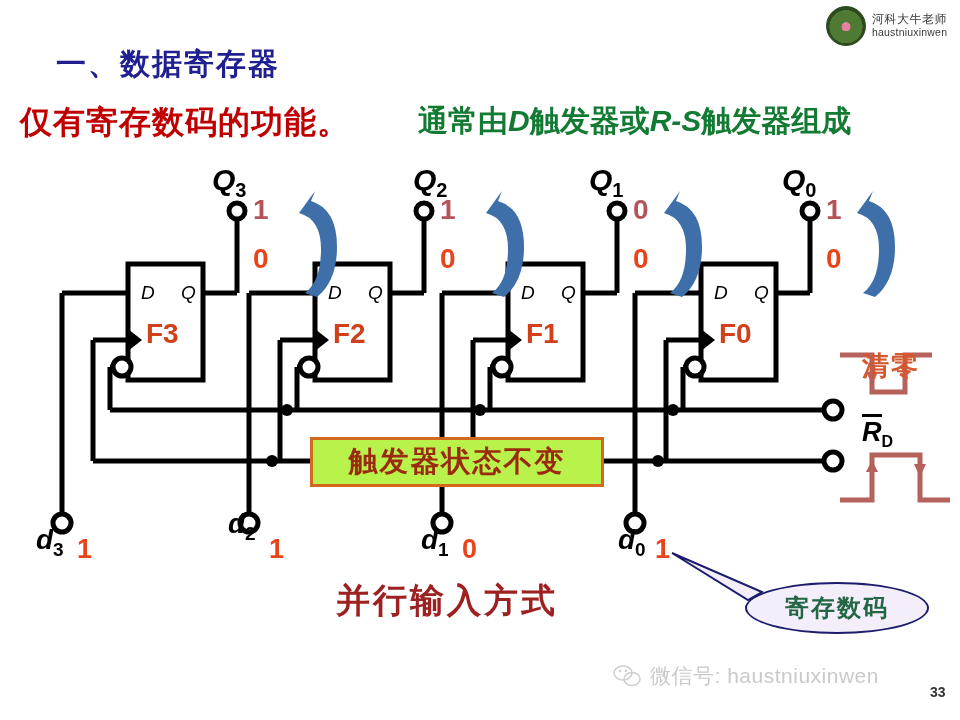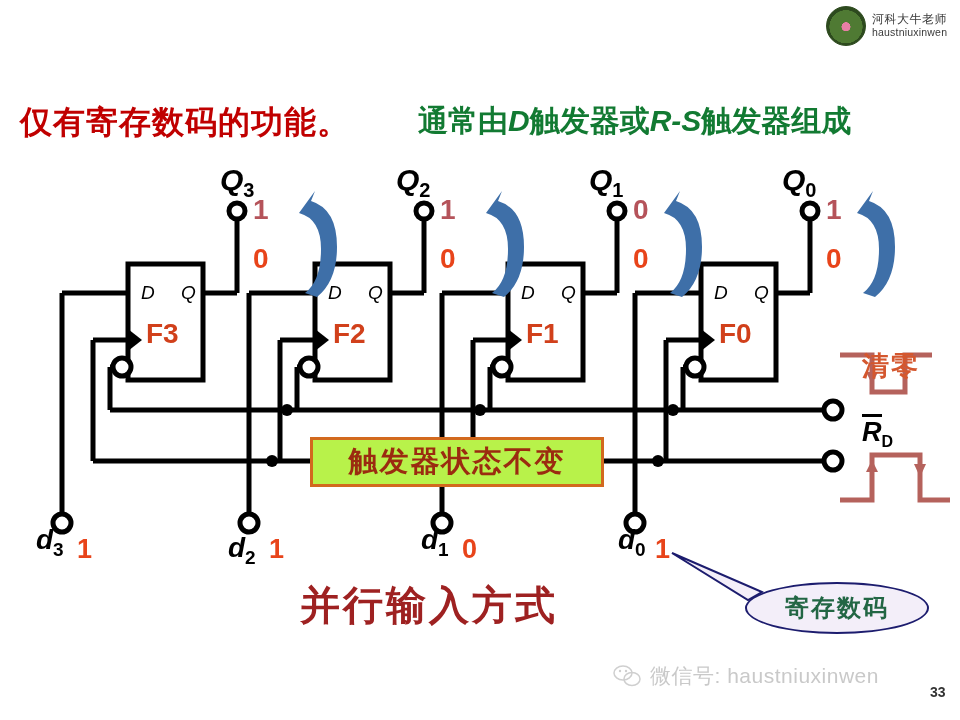--- a/index.html
+++ b/index.html
@@ -45,21 +45,21 @@
   #rd-label .ovl{border-top:3px solid #000;padding-top:1px;display:inline-block;line-height:1.05;}
   #rd-label sub{font-size:16px;font-style:normal;font-weight:bold;}
 
   
   #state-box{left:310px;top:437px;width:288px;height:44px;
       background:#b8f24a;border:3px solid #d2691e;
       display:flex;align-items:center;justify-content:center;font-family:Liberation Mono, monospace;}
   #state-box span{font-size:29px;font-weight:bold;color:#9b2b10;letter-spacing:2px;}
 
   
-  #parallel-label{left:300px;top:578px;font-size:40px;font-weight:bold;color:#9e2121;letter-spacing:3px;}
+  #parallel-label{left:336px;top:578px;font-size:34px;font-weight:bold;color:#9e2121;letter-spacing:3px;}
   #ellipse-callout{left:745px;top:582px;width:180px;height:48px;
       border:2px solid #1c1c6e;border-radius:50%;background:#f3eef9;
       display:flex;align-items:center;justify-content:center;}
   #ellipse-callout span{font-size:24px;font-weight:bold;color:#226644;letter-spacing:2px;}
 
   #footer{left:612px;top:662px;display:flex;align-items:center;gap:8px;color:#c9c9c9;}
   #footer-text{font-size:21px;letter-spacing:.5px;}
   #page-no{left:930px;top:684px;font-size:14px;font-weight:bold;color:#333;}
 </style>
 </head>
@@ -68,20 +68,21 @@
 <div id="stage">
 
   <div class="abs" id="logo-wrap">
     <div id="logo-badge"></div>
     <div id="logo-text">
       <div id="logo-cn">河科大牛老师</div>
       <div id="logo-en">haustniuxinwen</div>
     </div>
   </div>
 
+  <div class="abs" id="slide-title">一、数据寄存器</div>
   <div class="abs" id="subtitle-red">仅有寄存数码的功能。</div>
   <div class="abs" id="subtitle-green"><span>通常由</span><i>D</i><span>触发器或</span><i>R-S</i><span>触发器组成</span></div>
 
   <svg class="abs" style="left:0;top:0;" width="960" height="720">
     <g stroke="#000" stroke-width="5" fill="none" stroke-linecap="butt">
 
       <line x1="237" y1="215" x2="237" y2="293"></line>
       <line x1="424" y1="215" x2="424" y2="293"></line>
       <line x1="617" y1="215" x2="617" y2="293"></line>
       <line x1="810" y1="215" x2="810" y2="293"></line>
@@ -182,22 +183,22 @@
     <g fill="#b5625c" stroke="none">
       <polygon points="866,472 878,472 872,460"></polygon>
       <polygon points="914,464 926,464 920,477"></polygon>
     </g>
 
     <g stroke="#1c1c6e" stroke-width="2" fill="#f3eef9">
       <polygon points="672,553 762,592 748,600"></polygon>
     </g>
   </svg>
 
-  <div class="abs qlabel" style="left:220px;top:163px;"><span>Q</span><sub>3</sub></div>
-  <div class="abs qlabel" style="left:396px;top:163px;"><span>Q</span><sub>2</sub></div>
+  <div class="abs qlabel" style="left:212px;top:163px;"><span>Q</span><sub>3</sub></div>
+  <div class="abs qlabel" style="left:413px;top:163px;"><span>Q</span><sub>2</sub></div>
   <div class="abs qlabel" style="left:589px;top:163px;text-align:center;"><span>Q</span><sub>1</sub></div>
   <div class="abs qlabel" style="left:782px;top:163px;"><span>Q</span><sub>0</sub></div>
 
   <div class="abs bit-old" style="left:253px;top:194px;">1</div>
   <div class="abs bit-old" style="left:440px;top:194px;">1</div>
   <div class="abs bit-old" style="left:633px;top:194px;">0</div>
   <div class="abs bit-old" style="left:826px;top:194px;">1</div>
 
   <div class="abs bit-new" style="left:253px;top:243px;">0</div>
   <div class="abs bit-new" style="left:440px;top:243px;">0</div>
@@ -220,21 +221,21 @@
 
   <div class="abs" id="state-box">
     <span>触发器状态不变</span>
   </div>
 
   <div class="abs ann-red" style="left:862px;top:348px;">清零</div>
   <div class="abs" id="rd-label"><span class="ovl">R</span><sub>D</sub></div>
 
   <div class="abs dlabel" style="left:36px;top:524px;"><span>d</span><sub>3</sub></div>
   <div class="abs dbit" style="left:77px;top:534px;">1</div>
-  <div class="abs dlabel" style="left:228px;top:532px;"><span>d</span><sub>2</sub></div>
+  <div class="abs dlabel" style="left:228px;top:508px;"><span>d</span><sub>2</sub></div>
   <div class="abs dbit" style="left:269px;top:534px;">1</div>
   <div class="abs dlabel" style="left:421px;top:524px;"><span>d</span><sub>1</sub></div>
   <div class="abs dbit" style="left:462px;top:534px;">0</div>
   <div class="abs dlabel" style="left:618px;top:524px;"><span>d</span><sub>0</sub></div>
   <div class="abs dbit" style="left:655px;top:534px;">1</div>
 
   <div class="abs" id="parallel-label">并行输入方式</div>
   <div class="abs" id="footer">
     <svg width="30" height="24" viewBox="0 0 30 24">
       <ellipse cx="11" cy="9" rx="9" ry="7" fill="none" stroke="#cfcfcf" stroke-width="1.5"></ellipse>

